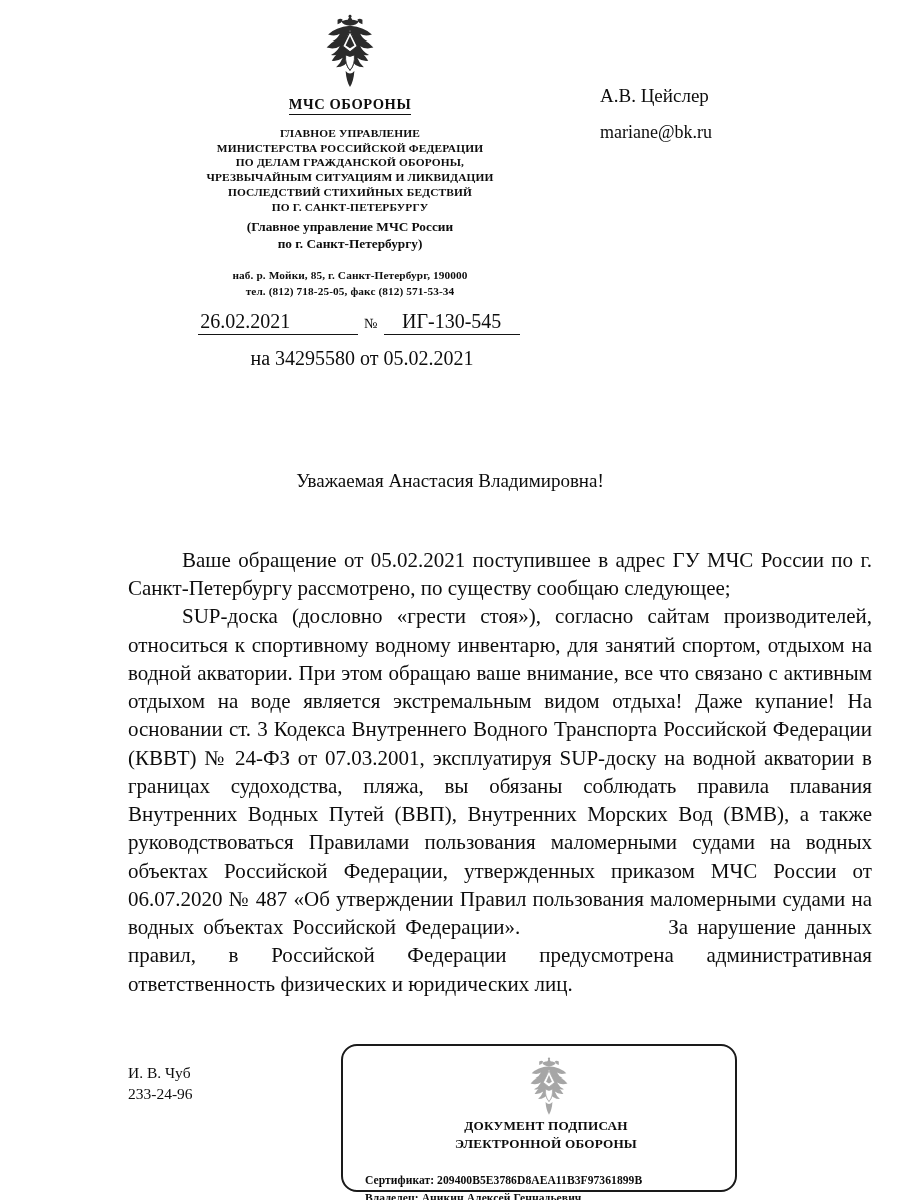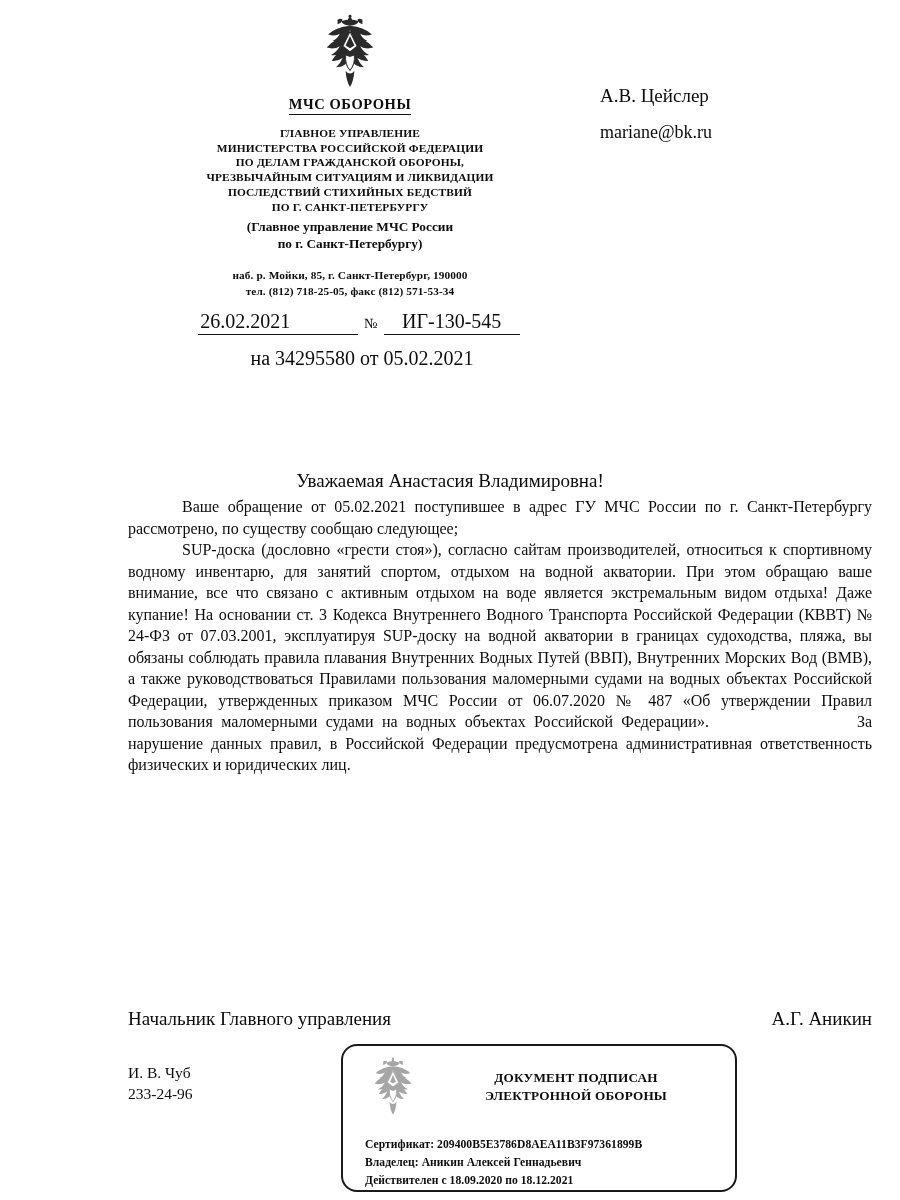--- a/index.html
+++ b/index.html
@@ -129,23 +129,23 @@
     position: absolute;
     left: 0;
     top: 470px;
     width: 900px;
     text-align: center;
     font-size: 19px;
   }
   .body-text {
     position: absolute;
     left: 128px;
-    top: 496px;
+    top: 546px;
     width: 744px;
-    font-size: 16px;
+    font-size: 21px;
     line-height: 1.345;
     text-align: justify;
     text-justify: inter-word;
     hyphens: none;
   }
   .body-text p { margin: 0; }
   .body-text p.indent { text-indent: 54px; }
   .gap-wide { display: inline-block; width: 148px; }
 
   
@@ -176,20 +176,21 @@
     height: 148px;
     border: 2px solid #1a1a1a;
     border-radius: 16px;
     background: #fff;
     box-sizing: border-box;
   }
   .estamp-top {
     display: flex;
     align-items: center;
     padding: 11px 0 0 20px;
+    flex-direction: column;
   }
   .estamp-emblem {
     width: 60px;
     height: 60px;
     flex: 0 0 60px;
     opacity: 0.68;
   }
   .estamp-title {
     margin-left: 10px;
     font-size: 13.2px;
@@ -281,24 +282,20 @@
     <div class="addressee-email">mariane@bk.ru</div>
   </div>
 
   <div class="salutation">Уважаемая Анастасия Владимировна!</div>
 
   <div class="body-text">
     <p class="indent">Ваше обращение от 05.02.2021 поступившее в адрес ГУ МЧС России по г. Санкт-Петербургу рассмотрено, по существу сообщаю следующее;</p>
     <p class="indent"><span>SUP-доска (дословно «грести стоя»), согласно сайтам производителей, относиться к спортивному водному инвентарю, для занятий спортом, отдыхом на водной акватории. При этом обращаю ваше внимание, все что связано с активным отдыхом на воде является экстремальным видом отдыха! Даже купание! На основании ст. 3 Кодекса Внутреннего Водного Транспорта Российской Федерации (КВВТ) № 24-ФЗ от 07.03.2001, эксплуатируя SUP-доску на водной акватории в границах судоходства, пляжа, вы обязаны соблюдать правила плавания Внутренних Водных Путей (ВВП), Внутренних Морских Вод (ВМВ), а также руководствоваться Правилами пользования маломерными судами на водных объектах Российской Федерации, утвержденных приказом МЧС России от 06.07.2020 № 487 «Об утверждении Правил пользования маломерными судами на водных объектах Российской Федерации».</span><span class="gap-wide"></span><span>За нарушение данных правил, в Российской Федерации предусмотрена административная ответственность физических и юридических лиц.</span></p>
   </div>
 
-  <div class="sign-row">
-    <span>Начальник Главного управления</span>
-    <span>А.Г. Аникин</span>
-  </div>
 
   <div class="executor">
     <div>И. В. Чуб</div>
     <div>233-24-96</div>
   </div>
 
   <div class="estamp">
     <div class="estamp-top">
       <svg class="estamp-emblem" viewBox="0 0 100 104">
         <g fill="#7d7d7d">

